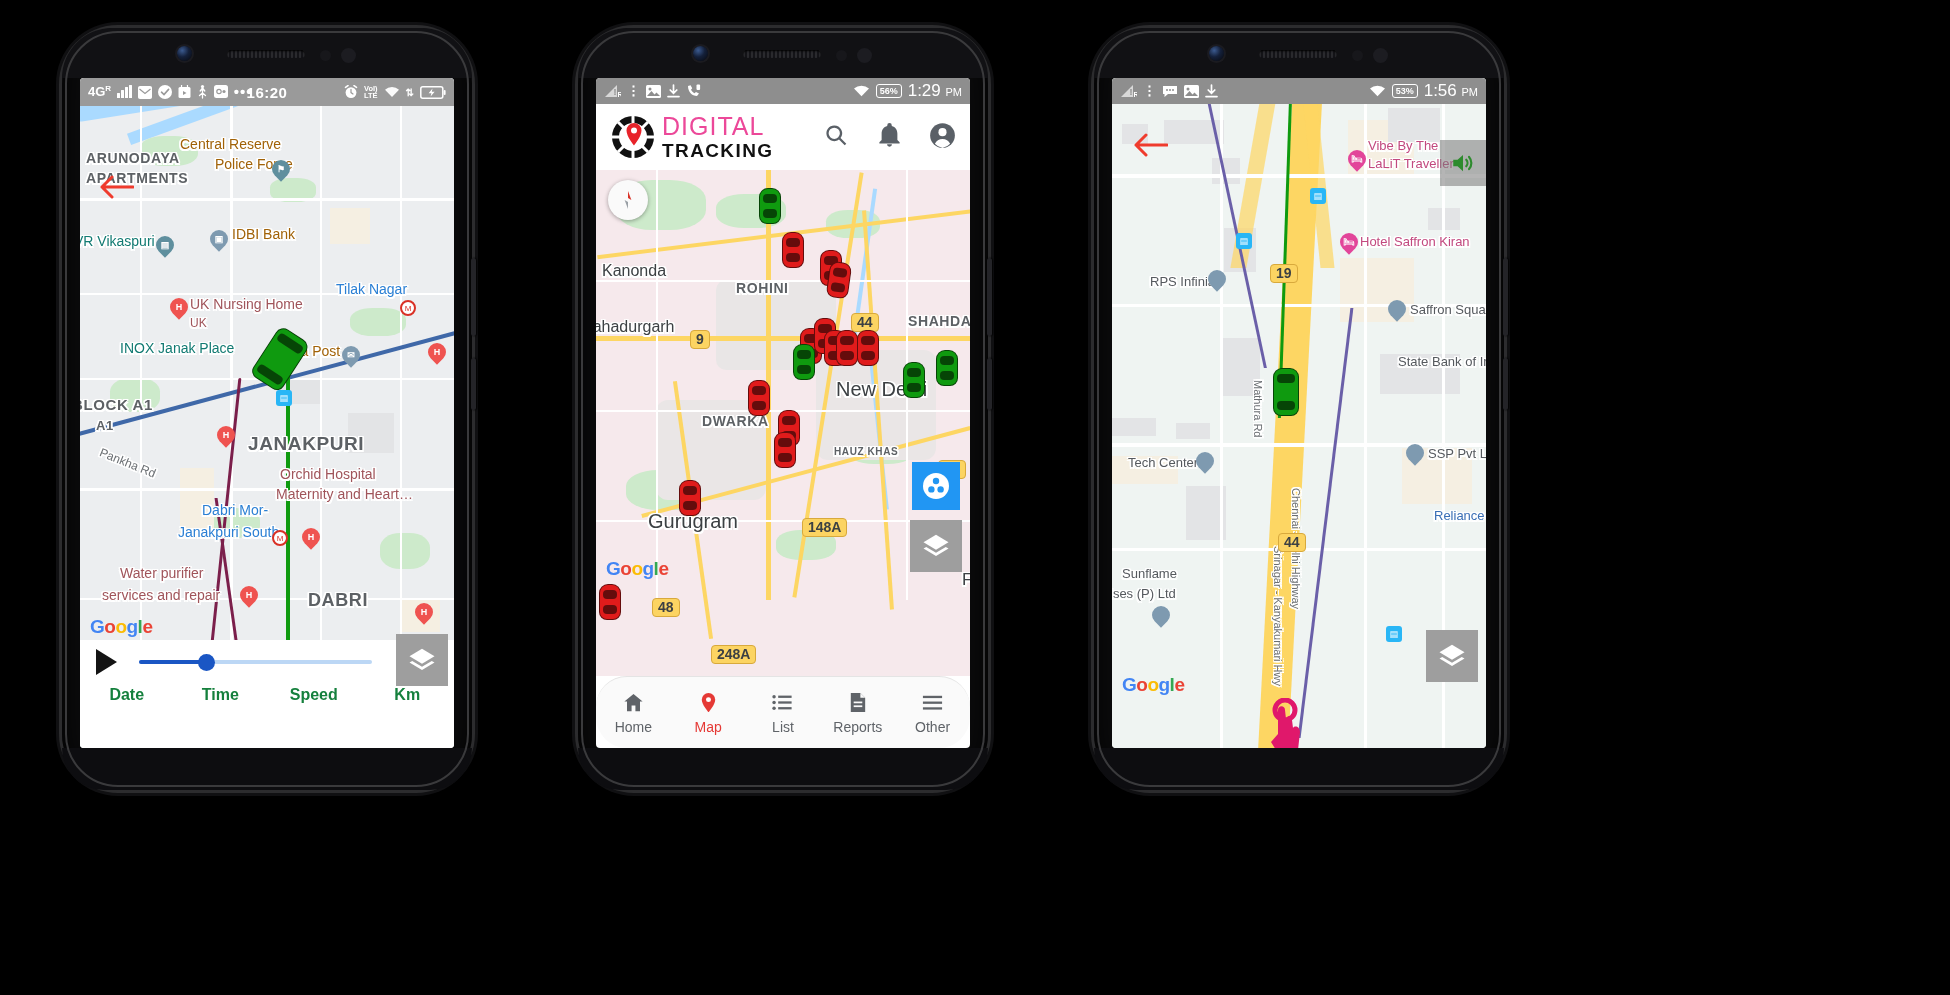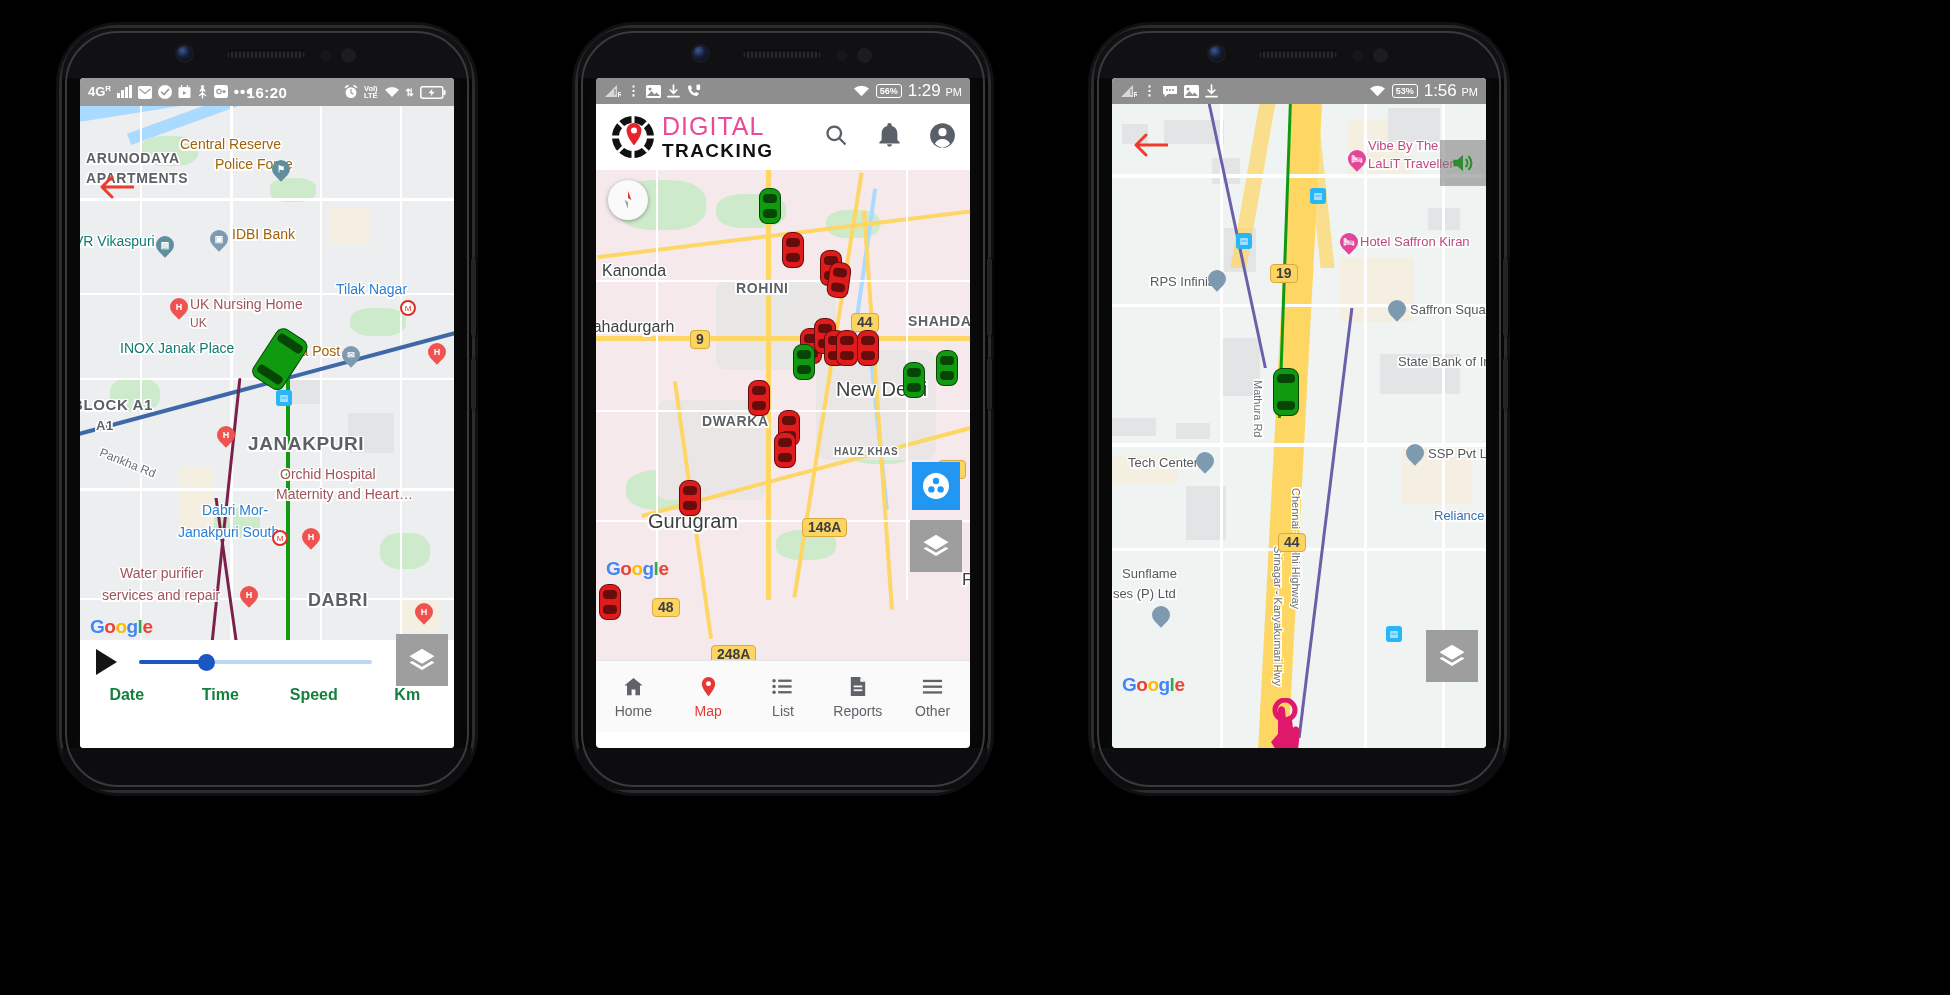--- a/index.html
+++ b/index.html
@@ -128,22 +128,22 @@
   
   .appbar { position:absolute; left:0; right:0; height:66px; background:#fff;
             display:flex; align-items:center; padding:0 14px; }
   .logomark { width:46px; height:46px; position:relative; flex:none; }
   .logotext { margin-left:6px; line-height:1; }
   .logotext .l1 { font-size:25px; font-weight:400; letter-spacing:1px; }
   .logotext .l2 { font-size:19px; font-weight:700; color:#111; letter-spacing:1.4px; margin-top:2px; }
   .appbar-actions { margin-left:auto; display:flex; align-items:center; gap:26px; }
   .appbar-actions svg { width:27px; height:27px; fill:#5a6067; }
 
-  .bottomnav { position:absolute; left:0; right:0; bottom:16px; height:72px; background:#fafafa;
-               display:flex; align-items:center; border-top:1px solid #e4e4e4; }
+  .bottomnav { position:absolute; left:0; right:0; bottom:0; height:72px; background:#fafafa;
+               display:flex; align-items:center; border-top:1px solid #e4e4e4;border-radius:31px; }
   .navitem { flex:1; display:flex; flex-direction:column; align-items:center; gap:5px; }
   .navitem svg { width:23px; height:23px; fill:#5f6368; }
   .navitem span { font-size:14px; color:#5f6368; }
   .navitem.active svg { fill:#e53935; }
   .navitem.active span { color:#e53935; }
 
   
   .compass { position:absolute; width:40px; height:40px; border-radius:50%; background:#fafafa;
              box-shadow:0 1px 4px rgba(0,0,0,.35); display:flex; align-items:center; justify-content:center; }
 

